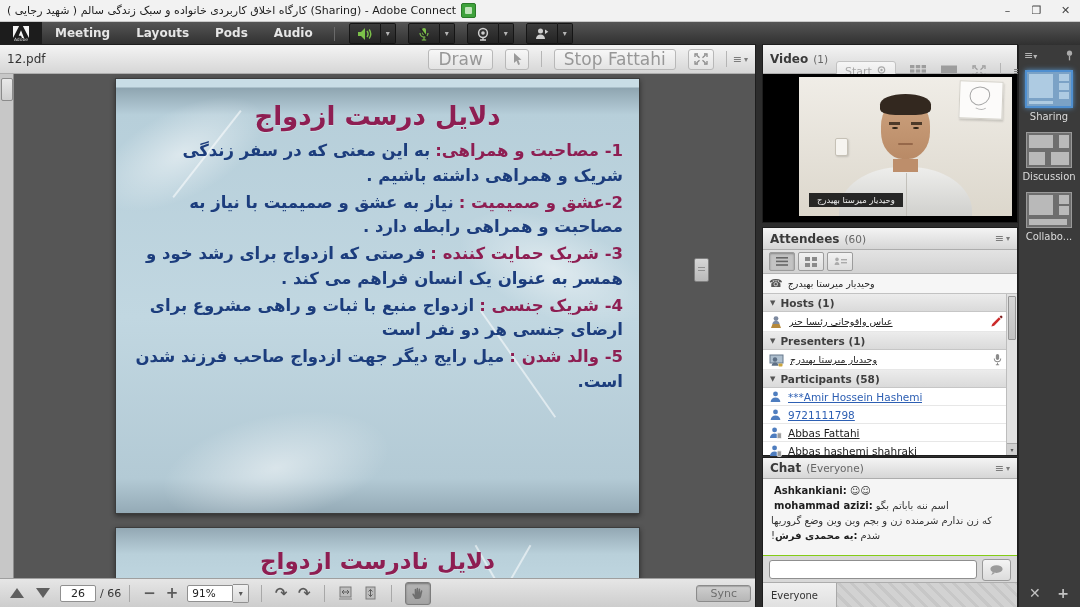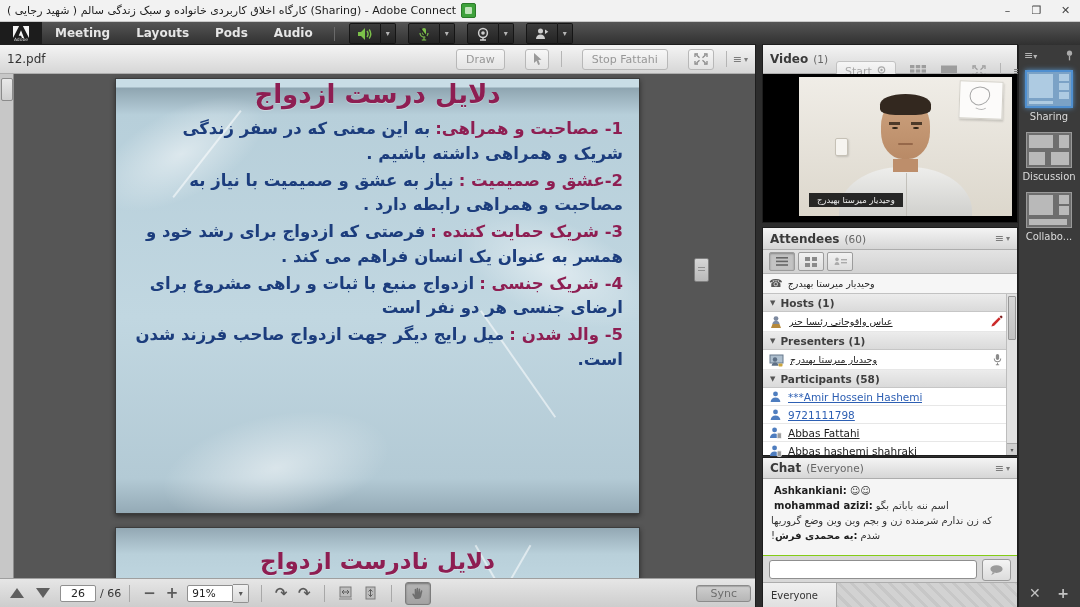--- a/index.html
+++ b/index.html
@@ -39,38 +39,38 @@
     display:flex;align-items:center;padding:0 7px;color:#3a3a3a;font-size:12px;box-sizing:border-box;}
   .pod-title{font-weight:bold;}
   .pod-count{font-size:10.5px;color:#666;margin-left:5px;}
   .pod-menu{margin-left:auto;color:#7c7c7c;font-size:11px;display:flex;align-items:center;gap:2px;cursor:default;}
   .pod-menu .car{font-size:8px;}
   
   .share-pod{left:0;top:45px;width:755px;height:562px;background:#565656;}
   .sp-header{height:29px;}
   .sp-header .fname{font-size:12px;color:#333;}
   .hbtn{border:1px solid #b8b8b8;border-radius:3px;background:linear-gradient(#f7f7f7,#e3e3e3);
-    color:#979797;font-size:11px;height:19px;line-height:19px;padding:0 9px;margin-left:14px;display:inline-flex;align-items:center;}
+    color:#979797;font-size:17px;height:19px;line-height:19px;padding:0 9px;margin-left:6px;display:inline-flex;align-items:center;}
   .hbtn.iconb{padding:0 5px;}
   .hsep{width:1px;height:16px;background:#b5b5b5;margin-left:6px;}
   .sp-content{position:absolute;left:0;right:0;top:29px;bottom:29px;background:#565656;overflow:hidden;}
   .v-scroll{position:absolute;left:0;top:0;bottom:0;width:13px;background:#c7c7c7;border-right:1px solid #8e8e8e;}
   .v-scroll .thumb{position:absolute;left:1px;top:4px;width:10px;height:21px;background:linear-gradient(#e9e9e9,#cfcfcf);
     border:1px solid #8b8b8b;border-radius:2px;}
   .float-thumb{position:absolute;left:694px;top:184px;width:13px;height:22px;background:linear-gradient(#d6d6d6,#b9b9b9);
     border:1px solid #7f7f7f;border-radius:2px;}
   .float-thumb::after{content:"";position:absolute;left:3px;right:3px;top:8px;height:6px;
     background:repeating-linear-gradient(#909090 0 1px,transparent 1px 3px);}
   .slide{position:absolute;left:115px;width:523px;border:1px solid #3c3c3c;box-shadow:0 2px 5px rgba(0,0,0,.45);
     overflow:hidden;direction:rtl;}
   .slide1{top:4px;height:434px;background:linear-gradient(180deg,#c9dde6 0,#c9dde6 8px,#8fa5b1 9px,#b7cfda 36px,#c1d7e1 55%,#b3cad5 92%,#94aab6 100%);}
   .slide2{top:453px;height:50px;background:linear-gradient(180deg,#93a8b4 0,#b9d0da 26px,#bed5df 100%);}
   .leaf{position:absolute;background:radial-gradient(ellipse at center,rgba(255,255,255,.5),rgba(255,255,255,0) 68%);}
   .stem{position:absolute;width:2px;background:rgba(255,255,255,.55);}
-  .slide-title{position:relative;text-align:center;font-size:26px;font-weight:bold;color:#8e1e52;
+  .slide-title{position:relative;text-align:center;font-size:26px;font-weight:bold;color:#8e1e52;margin-top:22px;
     text-shadow:0 1px 0 rgba(255,255,255,.3);}
   .slide-body{position:relative;padding:8px 16px 0 12px;}
   .slide-item{font-size:16.5px;line-height:1.5;font-weight:bold;color:#1c3d7d;margin-bottom:2px;text-align:right;}
   .slide-item .lead{color:#8e1e52;margin-left:5px;}
   .slide2 .slide-title{margin-top:20px;font-size:23px;}
   .sp-toolbar{position:absolute;left:0;right:0;bottom:0;height:29px;background:linear-gradient(#e6e6e6,#cdcdcd);
     border-top:1px solid #9f9f9f;display:flex;align-items:center;padding:0 4px;box-sizing:border-box;}
   .tb-arrow{width:0;height:0;border-left:7px solid transparent;border-right:7px solid transparent;margin:0 6px;}
   .tb-arrow.up{border-bottom:10px solid #5f5f5f;}
   .tb-arrow.down{border-top:10px solid #5f5f5f;}

